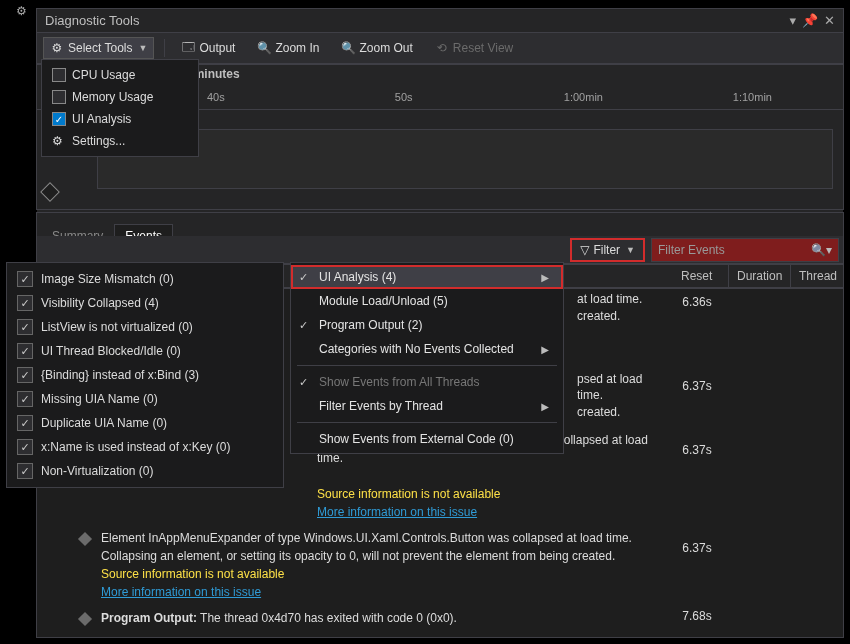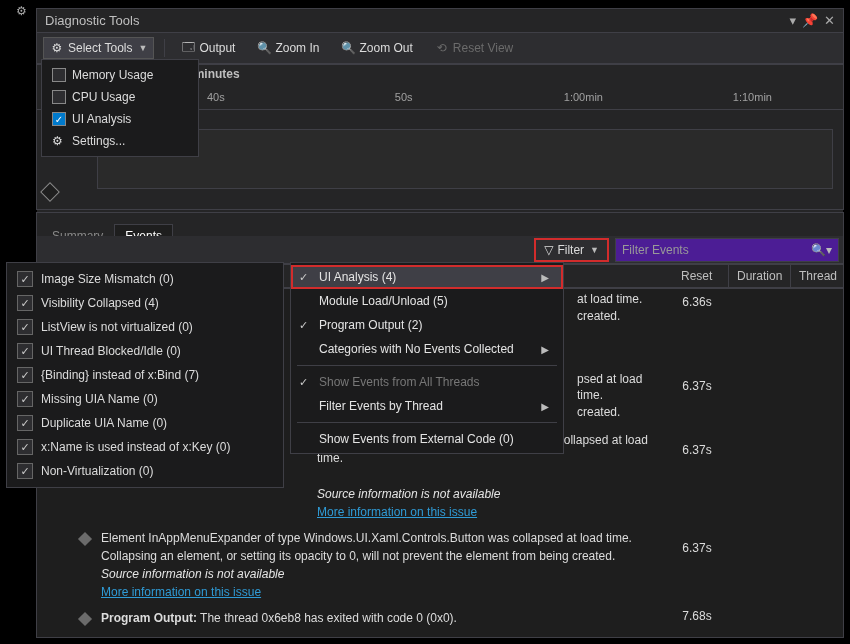--- a/index.html
+++ b/index.html
@@ -77,43 +77,43 @@
   .filterbar {
     position:absolute; left:36px; top:236px; right:6px; height:28px;
     background:#2d2d30; border-left:1px solid #3f3f46; border-right:1px solid #3f3f46; border-bottom:1px solid #3f3f46;
     display:flex; justify-content:flex-end; align-items:center; padding:0 4px 0 0; gap:6px;
   }
   .filterbtn {
     border:2px solid #d22c2c; padding:3px 8px; display:flex; align-items:center; gap:4px;
     background:#2d2d30; color:#dcdcdc; cursor:pointer;
   }
   .searchbox {
-    background:#4c1d95; border:1px solid #3f3f46; color:#999;
-    padding:4px 6px; width:224px; display:flex; align-items:center; justify-content:space-between;
+    background:#7f1d1d; border:1px solid #3f3f46; color:#999;
+    padding:4px 6px; width:188px; display:flex; align-items:center; justify-content:space-between;
   }
 
   .headerrow {
     position:absolute; left:36px; top:264px; right:6px; height:24px;
     background:#252526; border:1px solid #3f3f46; color:#bfbfbf;
     display:flex; align-items:center; font-size:12px;
   }
   .hcell { padding:4px 8px; border-right:1px solid #3f3f46; }
   .hcell.time { margin-left:auto; width:56px; }
   .hcell.dur { width:62px; }
   .hcell.thread { width:52px; border-right:none; }
 
   .events {
     position:absolute; left:36px; top:288px; right:6px; bottom:6px;
     background:#1e1e1e; border:1px solid #3f3f46; overflow:hidden;
   }
   .eventrow { display:flex; padding:0 8px; align-items:flex-start; }
   .eventrow .mark { width:16px; height:16px; margin:6px 8px 0 0; flex-shrink:0; }
   .mark .dia { width:10px; height:10px; transform:rotate(45deg); background:#6b6b6b; margin:3px 0 0 3px; }
   .eventtext { flex:1; color:#dcdcdc; font-size:12px; line-height:1.5; padding:4px 8px 4px 0; }
-  .eventtext .src { font-style:italic; color:#e5e5e5; }
+  .eventtext .src { color:#fde047; }
   .eventtext .link { color:#2f9bd6; text-decoration:underline; cursor:pointer; }
   .timecol { width:56px; color:#dcdcdc; font-size:12px; padding-top:4px; margin-right:110px; text-align:center; }
 
   
   .checklist {
     position:absolute; left:6px; top:262px; width:278px;
     background:#1b1b1c; border:1px solid #3f3f46; padding:4px 0; z-index:30;
   }
   .clitem { display:flex; align-items:center; gap:8px; padding:4px 10px; cursor:pointer; }
   .clchk { width:16px; height:16px; border:1px solid #666; background:#2d2d30; display:inline-flex; align-items:center; justify-content:center; color:#ccc; font-size:11px; }
@@ -170,25 +170,25 @@
     </div>
     <div class="tb-btn disabled">
       <span class="tb-icon">⟲</span>
       <span>Reset View</span>
     </div>
   </div>
 
   <div class="dropdown" style="top:50px;left:4px">
     <div class="dd-item">
       <span class="chk"></span>
-      <span>Memory Usage</span>
+      <span>CPU Usage</span>
     </div>
     <div class="dd-item">
       <span class="chk"></span>
-      <span>CPU Usage</span>
+      <span>Memory Usage</span>
     </div>
     <div class="dd-item">
       <span class="chk on">✓</span>
       <span>UI Analysis</span>
     </div>
     <div class="dd-item">
       <span style="width:14px;display:inline-block">⚙</span>
       <span>Settings...</span>
     </div>
   </div>
@@ -269,20 +269,29 @@
         </div>
     <div class="eventtext">
       <span>Element InAppMenuExpander of type Windows.UI.Xaml.Controls.Button was collapsed at load time.</span><br>
       <span>Collapsing an element, or setting its opacity to 0, will not prevent the element from being created.</span><br>
       <span class="src">Source information is not available</span><br>
       <span class="link">More information on this issue</span>
     </div>
     <div class="timecol" style="padding-top:16px">6.37s</div>
   </div>
 
+  <div class="eventrow" style="padding-left:40px">
+    <div class="mark">
+          <div class="dia"></div>
+        </div>
+    <div class="eventtext">
+      <span class="b">Program Output:</span><span> The thread 0x4d70 has exited with code 0 (0x0).</span>
+    </div>
+    <div class="timecol">7.68s</div>
+  </div>
 
   <div class="eventrow" style="padding-left:40px">
     <div class="mark">
           <div class="dia"></div>
         </div>
     <div class="eventtext">
       <span class="b">Program Output:</span><span> The thread 0x6eb8 has exited with code 0 (0x0).</span>
     </div>
     <div class="timecol">7.68s</div>
   </div>
@@ -300,21 +309,21 @@
   <div class="clitem">
         <span class="clchk">✓</span>
         <span>ListView is not virtualized (0)</span>
       </div>
   <div class="clitem">
         <span class="clchk">✓</span>
         <span>UI Thread Blocked/Idle (0)</span>
       </div>
   <div class="clitem">
         <span class="clchk">✓</span>
-        <span>{Binding} instead of x:Bind (7)</span>
+        <span>{Binding} instead of x:Bind (3)</span>
       </div>
   <div class="clitem">
         <span class="clchk">✓</span>
         <span>Missing UIA Name (0)</span>
       </div>
   <div class="clitem">
         <span class="clchk">✓</span>
         <span>Duplicate UIA Name (0)</span>
       </div>
   <div class="clitem">

